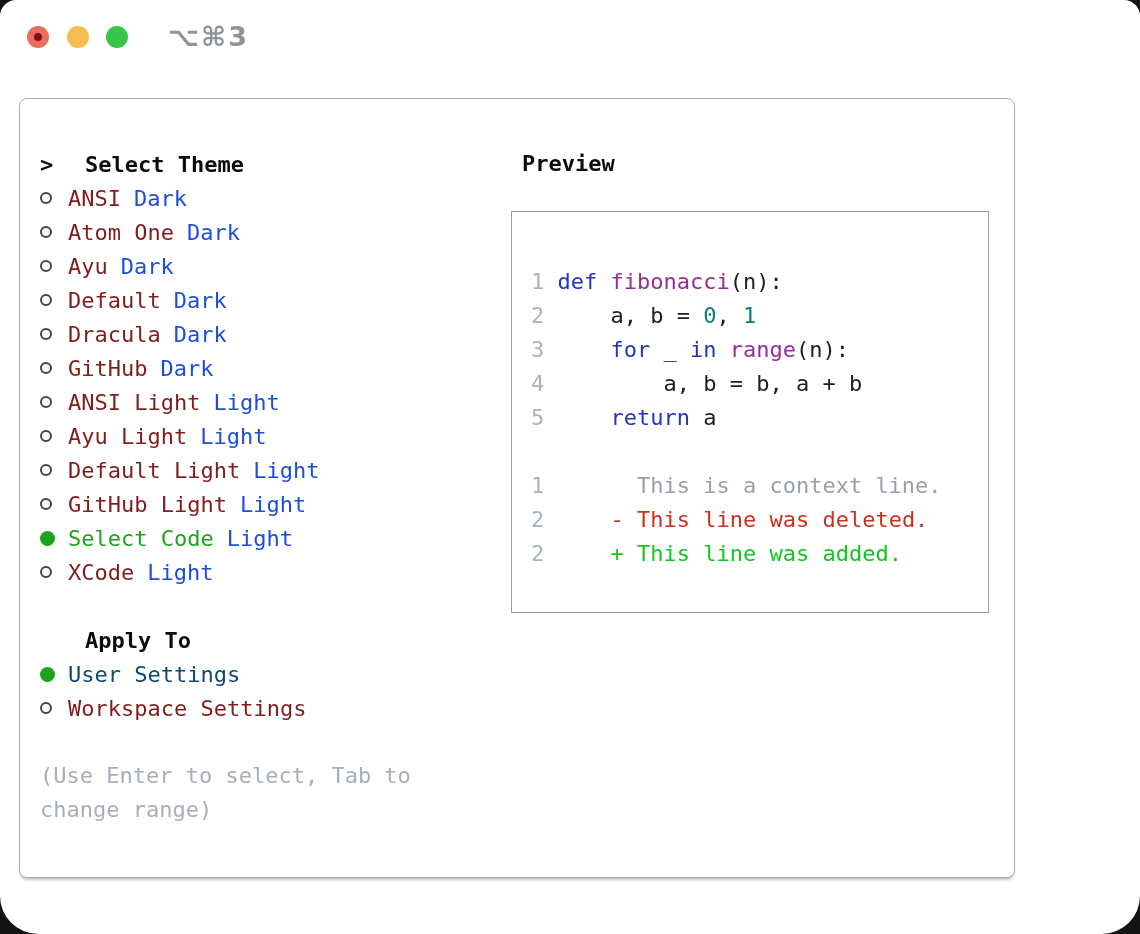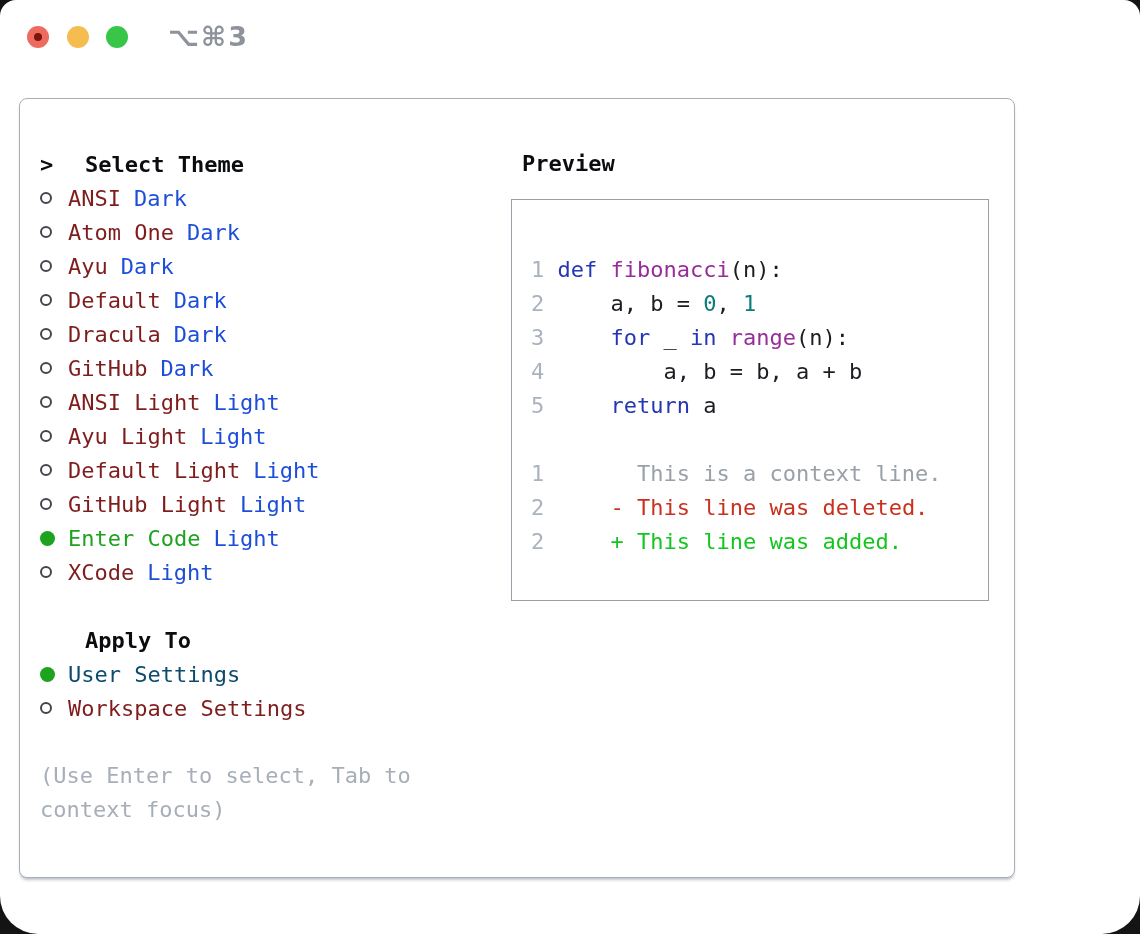--- a/index.html
+++ b/index.html
@@ -50,21 +50,21 @@
   .variant{color:#1d4ed8;margin-left:13px;}
   .theme-item.selected .name{color:#1ea31e;}
   .apply-item.selected .name{color:#0c4a6e;}
   .hint-line{height:34px;line-height:34px;color:#a7aeb8;white-space:pre;}
   
   .preview-header{
     position:absolute;left:502px;top:48px;height:34px;line-height:34px;
     font-size:22px;font-weight:700;color:#0b0c0f;
   }
   .preview-box{
-    position:absolute;left:491px;top:100px;
+    position:absolute;left:491px;top:112px;
     width:478px;height:402px;
     border:1.5px solid #9aa0a8;
     box-sizing:border-box;
     padding:53px 0 0 19px;
     overflow:hidden;
   }
   .code-line{height:34px;line-height:34px;font-size:22px;white-space:pre;}
   .tk-ln{color:#a9b2bf;}
   .tk-pl{color:#1c1d22;}
   .tk-kw{color:#2337b4;}
@@ -100,41 +100,41 @@
           <div class="row theme-item"><span class="marker"><span class="circle"></span></span><span class="name">ANSI</span><span class="variant">Dark</span></div>
           <div class="row theme-item"><span class="marker"><span class="circle"></span></span><span class="name">Atom One</span><span class="variant">Dark</span></div>
           <div class="row theme-item"><span class="marker"><span class="circle"></span></span><span class="name">Ayu</span><span class="variant">Dark</span></div>
           <div class="row theme-item"><span class="marker"><span class="circle"></span></span><span class="name">Default</span><span class="variant">Dark</span></div>
           <div class="row theme-item"><span class="marker"><span class="circle"></span></span><span class="name">Dracula</span><span class="variant">Dark</span></div>
           <div class="row theme-item"><span class="marker"><span class="circle"></span></span><span class="name">GitHub</span><span class="variant">Dark</span></div>
           <div class="row theme-item"><span class="marker"><span class="circle"></span></span><span class="name">ANSI Light</span><span class="variant">Light</span></div>
           <div class="row theme-item"><span class="marker"><span class="circle"></span></span><span class="name">Ayu Light</span><span class="variant">Light</span></div>
           <div class="row theme-item"><span class="marker"><span class="circle"></span></span><span class="name">Default Light</span><span class="variant">Light</span></div>
           <div class="row theme-item"><span class="marker"><span class="circle"></span></span><span class="name">GitHub Light</span><span class="variant">Light</span></div>
-          <div class="row theme-item selected"><span class="marker"><span class="circle filled"></span></span><span class="name">Enter Code</span><span class="variant">Light</span></div>
+          <div class="row theme-item selected"><span class="marker"><span class="circle filled"></span></span><span class="name">Select Code</span><span class="variant">Light</span></div>
           <div class="row theme-item"><span class="marker"><span class="circle"></span></span><span class="name">XCode</span><span class="variant">Light</span></div>
         </div>
 
       <div class="row blank"></div>
 
       <div class="row">
         <span class="marker"></span>
         <span class="hdr">Apply To</span>
       </div>
 
       <div id="apply-list">
           <div class="row apply-item selected"><span class="marker"><span class="circle filled"></span></span><span class="name">User Settings</span></div>
           <div class="row apply-item"><span class="marker"><span class="circle"></span></span><span class="name">Workspace Settings</span></div>
         </div>
 
       <div class="row blank"></div>
 
       <div id="hint">
           <div class="hint-line">(Use Enter to select, Tab to</div>
-          <div class="hint-line">context focus)</div>
+          <div class="hint-line">change range)</div>
         </div>
     </div>
 
     <div class="preview-header">Preview</div>
 
     <div class="preview-box" id="preview-box">
         <div class="code-line"><span class="tk-ln">1</span><span class="tk-pl"> </span><span class="tk-kw">def </span><span class="tk-fn">fibonacci</span><span class="tk-pl">(n):</span></div>
         <div class="code-line"><span class="tk-ln">2</span><span class="tk-pl">     a, b = </span><span class="tk-num">0</span><span class="tk-pl">, </span><span class="tk-num">1</span></div>
         <div class="code-line"><span class="tk-ln">3</span><span class="tk-pl">     </span><span class="tk-kw">for</span><span class="tk-pl"> _ </span><span class="tk-kw">in</span><span class="tk-pl"> </span><span class="tk-fn">range</span><span class="tk-pl">(n):</span></div>
         <div class="code-line"><span class="tk-ln">4</span><span class="tk-pl">         a, b = b, a + b</span></div>

